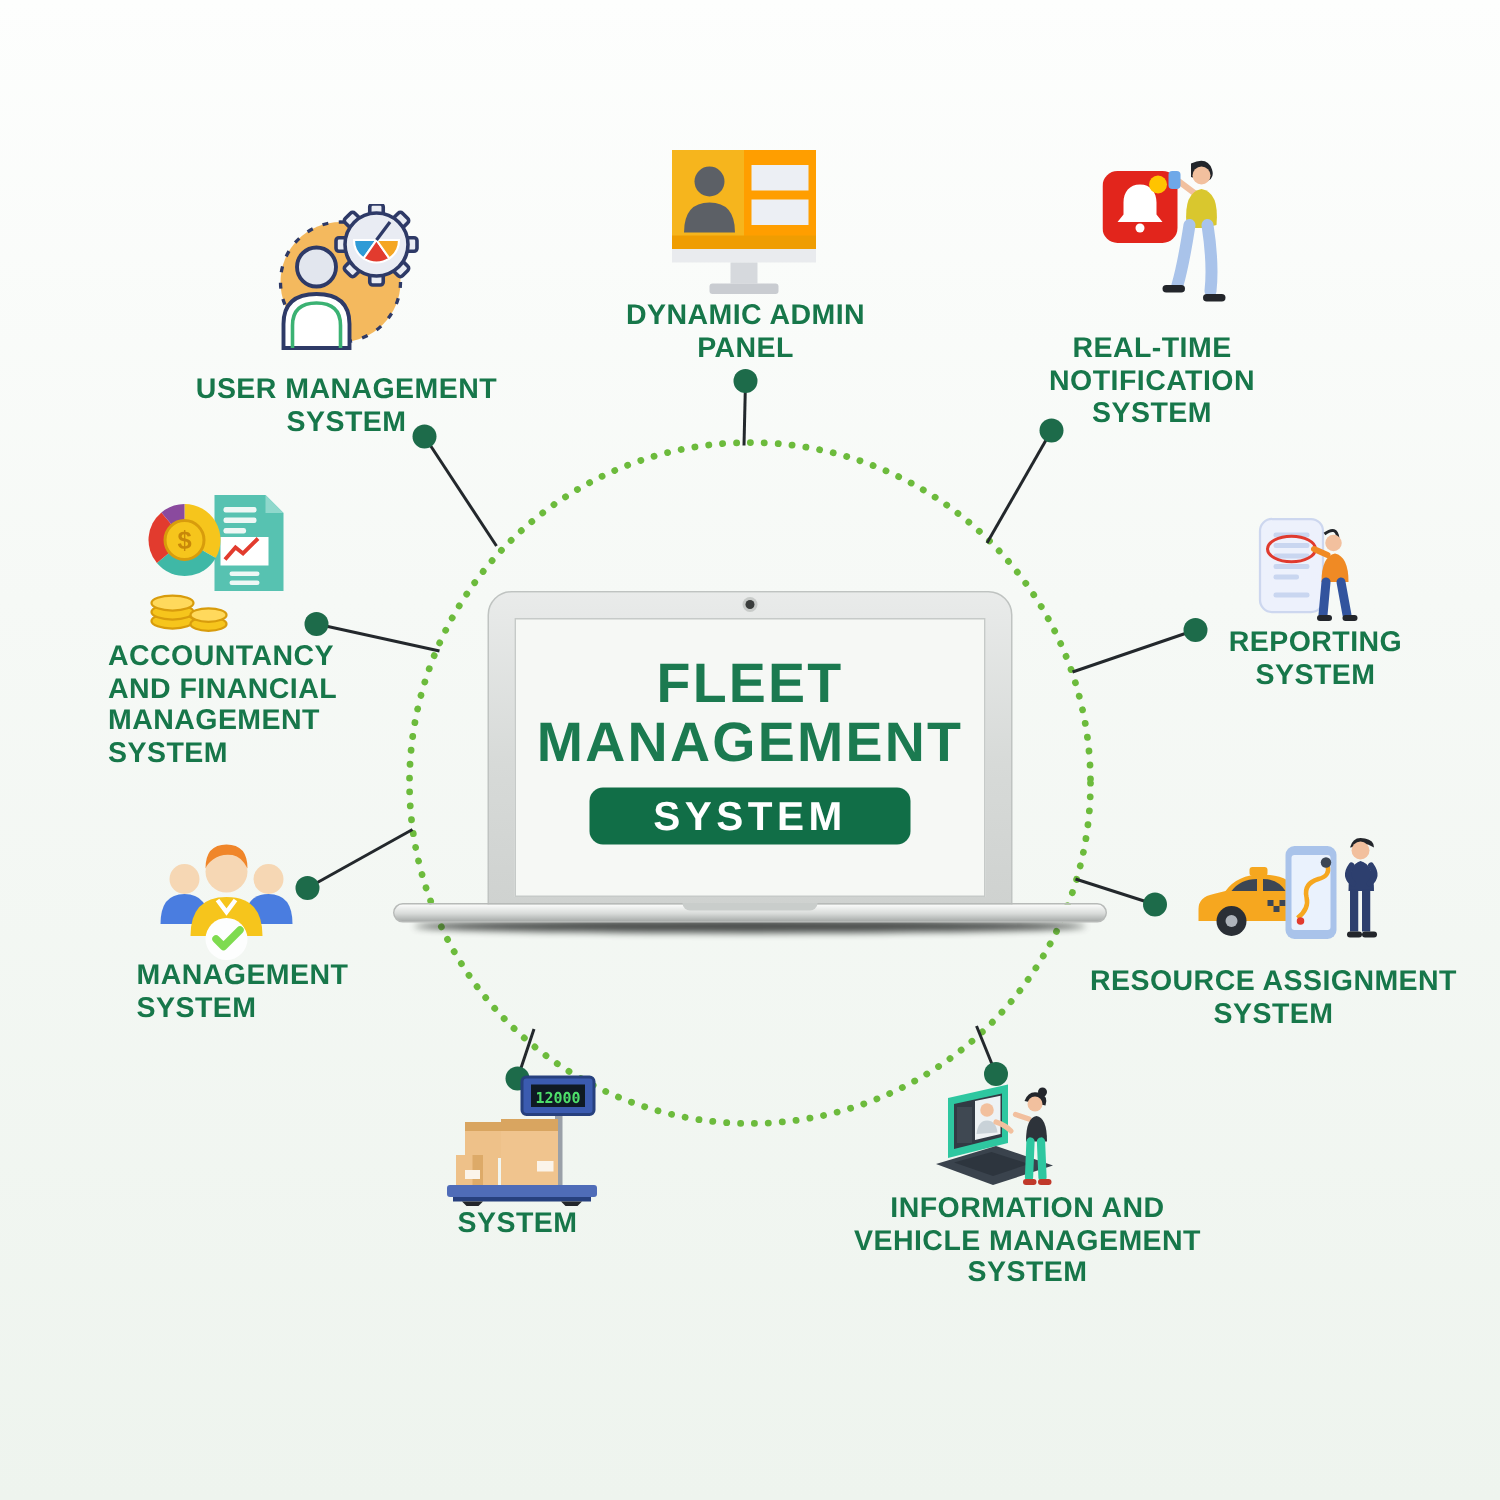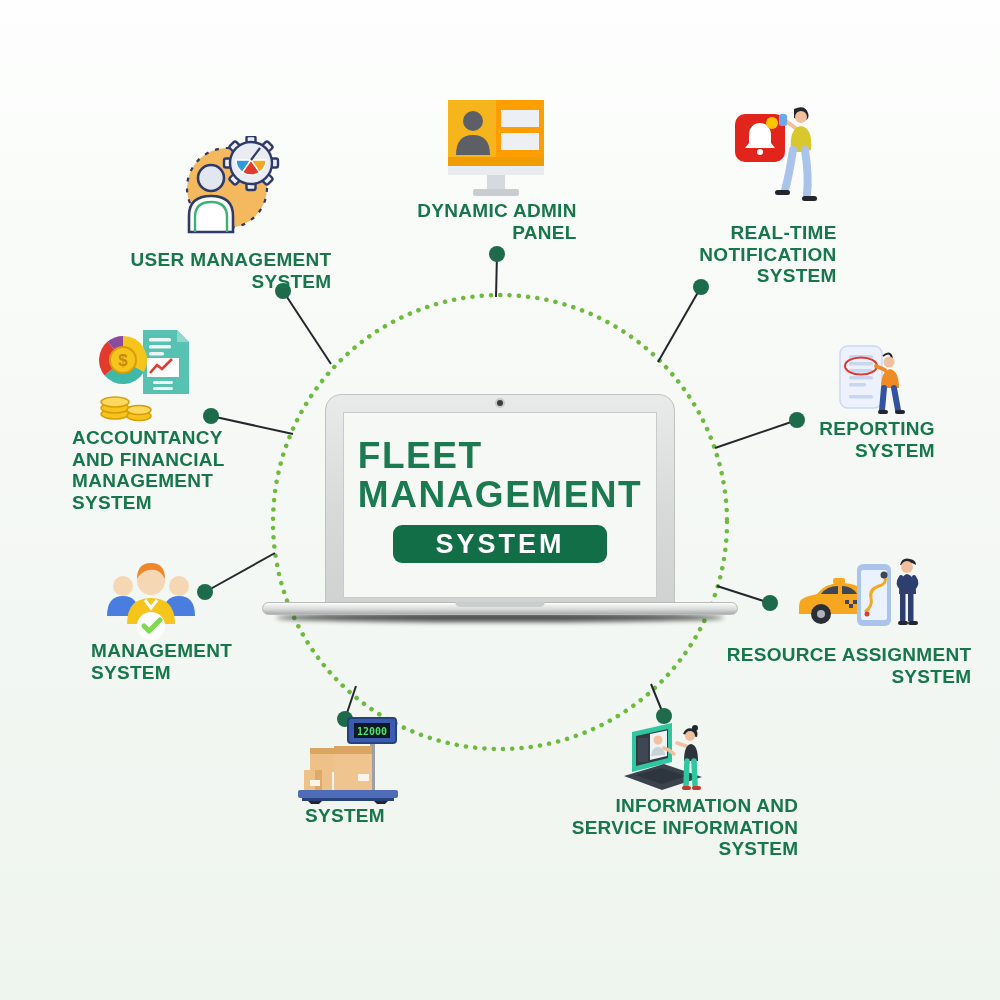--- a/index.html
+++ b/index.html
@@ -26,36 +26,36 @@
     position:absolute;left:262px;top:602px;width:476px;height:13px;border-radius:7px;
     background:linear-gradient(180deg,#fbfcfb 0%,#d8dbd9 55%,#a9adab 100%);
     border:1px solid #b7bab8;box-sizing:border-box;
   }
   .base-notch{position:absolute;left:455px;top:602px;width:90px;height:5px;
     border-radius:0 0 6px 6px;background:#c9cdcb;}
   .laptop-shadow{position:absolute;left:276px;top:613px;width:448px;height:9px;
     border-radius:50%;background:#2c2f2e;filter:blur(2.5px);opacity:.85;}
   .fleet-title{
     position:absolute;left:500px;top:436px;transform:translateX(-50%);
-    color:var(--title-green,#1b7a50);font-weight:bold;
+    text-align:center;color:var(--title-green,#1b7a50);font-weight:bold;
     font-size:37px;line-height:39px;letter-spacing:1.5px;white-space:nowrap;
   }
   .system-badge{
     position:absolute;left:500px;top:525px;transform:translateX(-50%);
     min-width:214px;height:38px;line-height:38px;border-radius:9px;box-sizing:border-box;
     background:var(--badge-green,#116e47);color:var(--badge-text,#ffffff);
     font-weight:bold;font-size:27px;letter-spacing:3px;text-align:center;padding:0 14px;
   }
   
   .module-icon{position:absolute;z-index:3;}
   .module-label{
     position:absolute;z-index:3;color:var(--label-green,#17774a);
     font-weight:bold;font-size:19px;line-height:21.5px;letter-spacing:.3px;white-space:nowrap;
   }
-  .module-label.center{transform:translateX(-50%);text-align:right;}
+  .module-label.center{transform:translateX(-50%);text-align:center;}
 </style>
 </head>
 <body>
 
 <div class="canvas">
 
   <svg class="overlay" width="1000" height="1000" viewBox="0 0 1000 1000">
     <circle cx="500" cy="522" r="227" fill="none" stroke="#6cbb3c" stroke-width="4.5" stroke-dasharray="0.1 9.2" stroke-linecap="round"></circle>
     <g stroke="#23282c" stroke-width="2">
       <line x1="331" y1="364" x2="283" y2="291"></line>
@@ -244,21 +244,21 @@
       <path d="M4,18 l-9,-3" stroke="#f2c09e" stroke-width="3.5" stroke-linecap="round"></path>
       <path d="M2,33 q0,-16 7,-17 q7,1 7,17 Z" fill="#2d333a"></path>
       <path d="M5,33 l-1,24" stroke="#2ec7a0" stroke-width="5.5" stroke-linecap="round"></path>
       <path d="M12,33 l1,24" stroke="#2ec7a0" stroke-width="5.5" stroke-linecap="round"></path>
       <rect x="0" y="58" width="9" height="4" rx="2" fill="#c0392b"></rect>
       <rect x="10" y="58" width="9" height="4" rx="2" fill="#c0392b"></rect>
     </g>
   </svg>
   <div class="module-label center" style="left:685px;top:795px">
     <div>INFORMATION AND</div>
-    <div>SERVICE INFORMATION</div>
+    <div>VEHICLE MANAGEMENT</div>
     <div>SYSTEM</div>
   </div>
 
   <svg class="module-icon" style="left:296px;top:712px" width="104" height="92" viewBox="0 0 104 92">
     <rect x="74" y="24" width="5" height="56" fill="#9aa0a8"></rect>
     <rect x="52" y="6" width="48" height="25" rx="3" fill="#3b5bb0" stroke="#27407e" stroke-width="2"></rect>
     <rect x="58" y="11" width="36" height="15" fill="#0f1a24"></rect>
     <text x="76" y="23" font-size="10" font-weight="bold" fill="#4ee06a" text-anchor="middle" font-family="'DejaVu Sans Mono',monospace">12000</text>
     <rect x="14" y="36" width="26" height="24" fill="#eec189"></rect>
     <rect x="14" y="36" width="26" height="6" fill="#d9a560"></rect>

